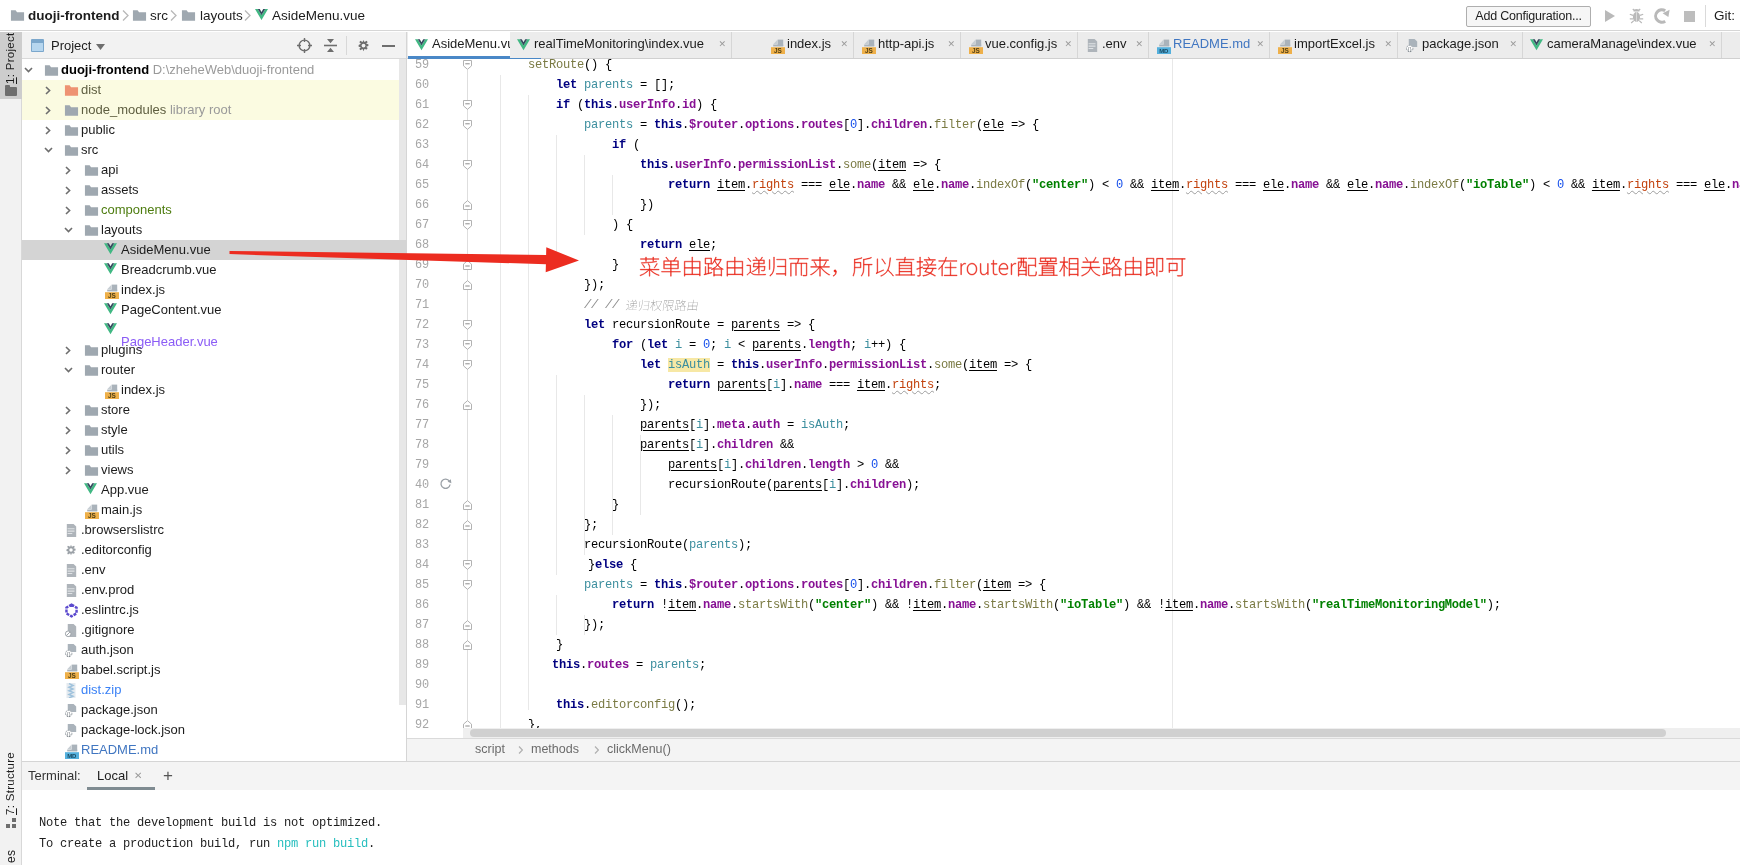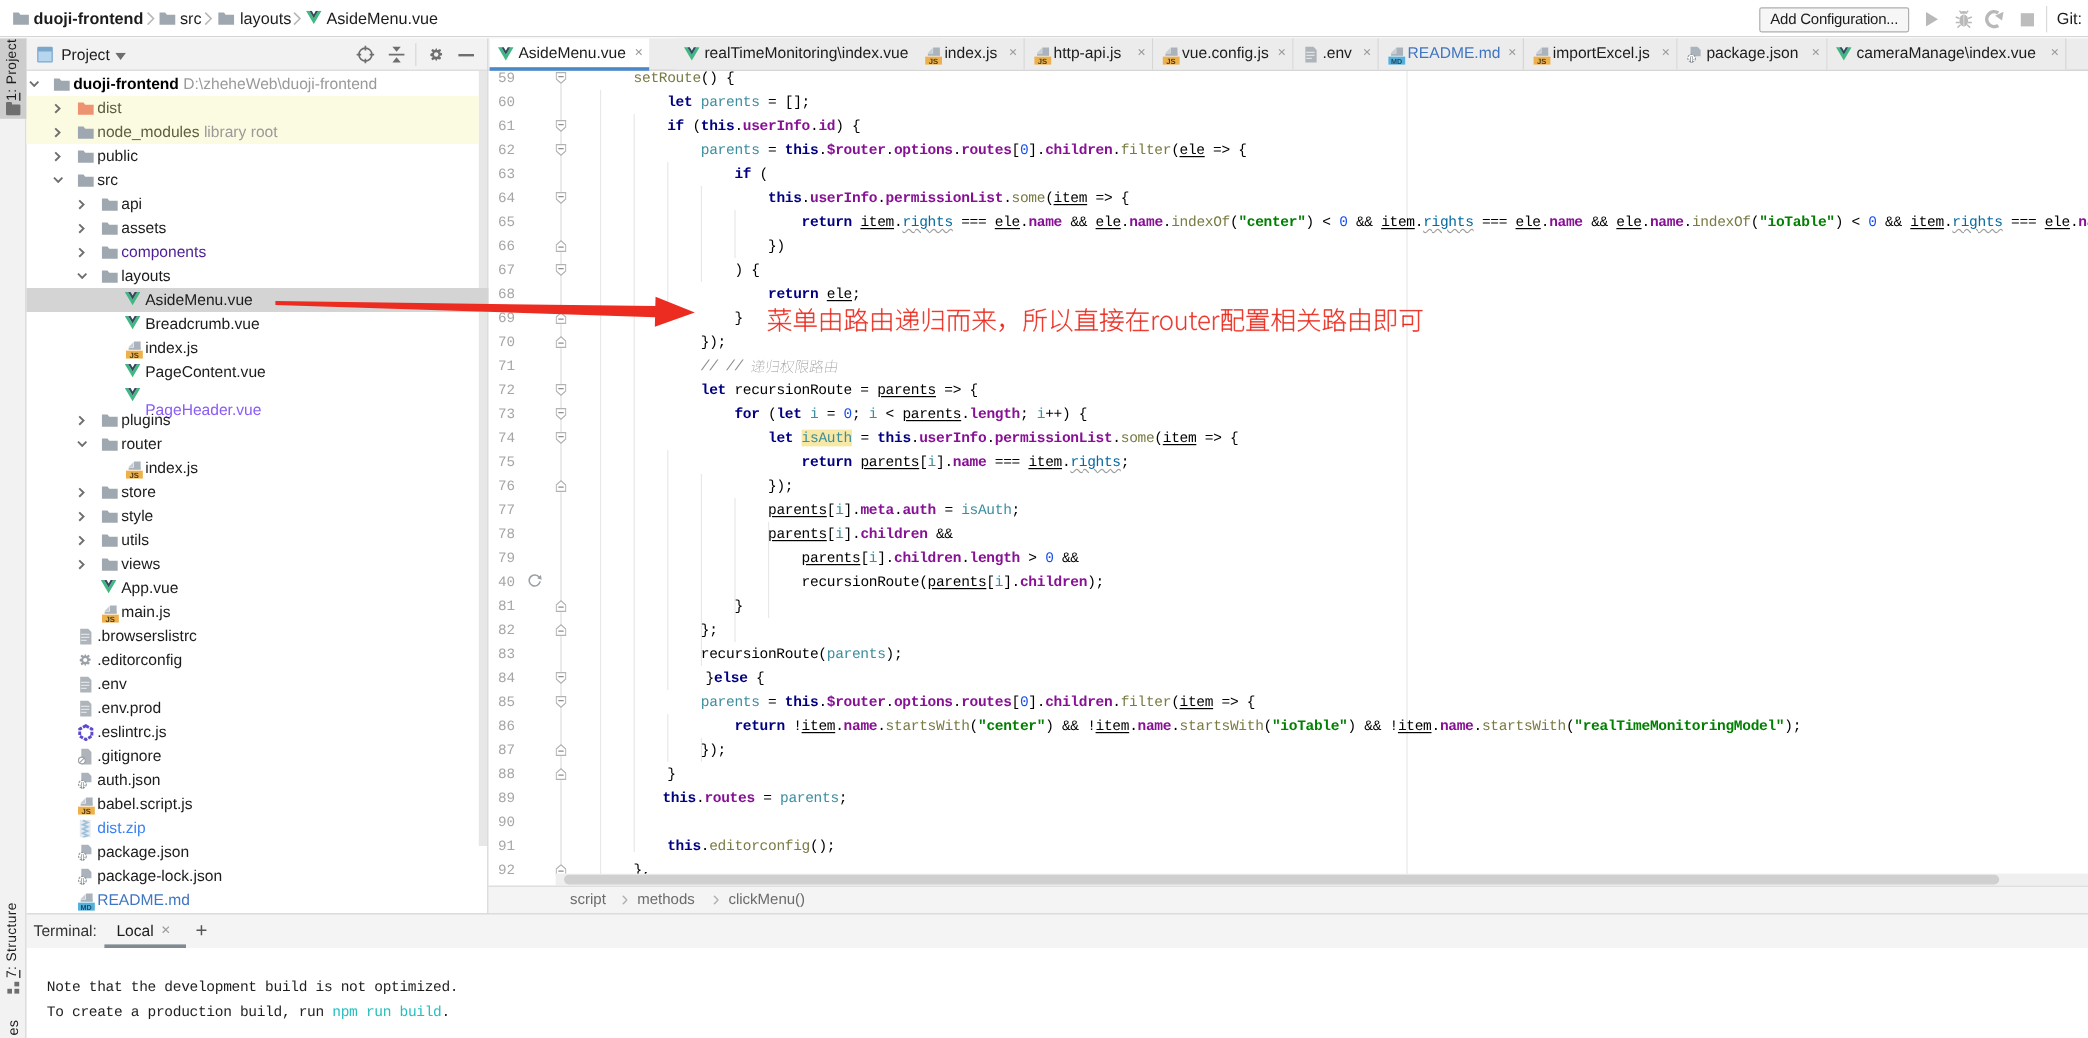--- a/index.html
+++ b/index.html
@@ -35,21 +35,21 @@
 .fold { position:absolute; left:463px; width:9px; height:10px; z-index:2; }
 #foldline { position:absolute; left:467px; top:70px; width:1px; height:650px; background:#dedede; z-index:1; }
 .cl { position:absolute; height:20px; line-height:20px; font-family:"Liberation Mono",monospace; font-size:12.1px; letter-spacing:-0.26px; color:#000; white-space:pre; z-index:2; }
 .cl .ck { color:#000080; font-weight:bold; }
 .cl .cp { color:#871094; font-weight:bold; }
 .cl .cf { color:#7a7a43; }
 .cl .cs { color:#008000; font-weight:bold; }
 .cl .cn { color:#1750eb; }
 .cl .ct { color:#3c8e9e; }
 .cl .cu { color:#000; text-decoration:underline; text-underline-offset:2px; }
-.cl .cw { color:#0369a1; text-decoration:underline wavy #9e9e9e 1px; text-underline-offset:2px; }
+.cl .cw { color:#c2410c; text-decoration:underline wavy #9e9e9e 1px; text-underline-offset:2px; }
 .cl .ch { color:#3c8e9e; background:#f7e8a5; }
 .cl.cmt { color:#8c8c8c; font-style:italic; }
 .iguide { position:absolute; width:1px; background:#e8e8e8; z-index:1; }
 
 
 #hscroll { position:absolute; left:470px; top:729px; width:1196px; height:8px; background:#d0d0d0; border-radius:4px; z-index:3; }
 #ebread { position:absolute; left:407px; top:738px; width:1333px; height:23px; background:#f4f4f4; border-top:1px solid #dadada; z-index:2; }
 .bcrumb { position:absolute; top:738px; height:23px; line-height:23px; font-size:12.5px; color:#6b6b6b; z-index:3; }
 
 
@@ -193,21 +193,21 @@
     <span style="position:absolute;left:84px;top:182.5px;width:16px;height:16px;line-height:0"><svg width="15" height="15" viewBox="0 0 16 16">
         <path fill="#9fa8b0" d="M1 2.5h5l1.5 2H15v9H1z"></path>
       </svg></span>
     <div style="position:absolute;left:101px;top:180px;height:20px;line-height:20px;font-size:13px;white-space:pre;color:#1c1c1c">assets</div>
     <svg style="position:absolute;left:65px;top:205.5px" width="6" height="9" viewBox="0 0 6 9">
       <path fill="none" stroke="#6e6e6e" stroke-width="1.6" d="M1 1l3.6 3.5L1 8"></path>
     </svg>
     <span style="position:absolute;left:84px;top:202.5px;width:16px;height:16px;line-height:0"><svg width="15" height="15" viewBox="0 0 16 16">
         <path fill="#9fa8b0" d="M1 2.5h5l1.5 2H15v9H1z"></path>
       </svg></span>
-    <div style="position:absolute;left:101px;top:200px;height:20px;line-height:20px;font-size:13px;white-space:pre;color:#4c1d95">components</div>
+    <div style="position:absolute;left:101px;top:200px;height:20px;line-height:20px;font-size:13px;white-space:pre;color:#4d7c0f">components</div>
     <svg style="position:absolute;left:64px;top:227px" width="9" height="6" viewBox="0 0 9 6">
       <path fill="none" stroke="#6e6e6e" stroke-width="1.6" d="M1 1l3.5 3.6L8 1"></path>
     </svg>
     <span style="position:absolute;left:84px;top:222.5px;width:16px;height:16px;line-height:0"><svg width="15" height="15" viewBox="0 0 16 16">
         <path fill="#9fa8b0" d="M1 2.5h5l1.5 2H15v9H1z"></path>
       </svg></span>
     <div style="position:absolute;left:101px;top:220px;height:20px;line-height:20px;font-size:13px;white-space:pre;color:#1c1c1c">layouts</div>
     <div style="position:absolute;left:22px;top:240px;width:385px;height:20px;background:#d4d4d4"></div>
     <span style="position:absolute;left:104px;top:242.5px;width:16px;height:16px;line-height:0"><svg width="13" height="12" viewBox="0 0 16 14">
         <path fill="#41b883" d="M0 0h3.4L8 7.7 12.6 0H16L8 13.6z"></path>
@@ -376,21 +376,21 @@
 <div id="psplit"></div>
 <div id="tabbar"></div>
 <div class="tab sel" style="left:408px;width:133px;background:#ffffff">
     <span class="tabicon" style="top:7px"><svg width="13" height="12" viewBox="0 0 16 14">
         <path fill="#41b883" d="M0 0h3.4L8 7.7 12.6 0H16L8 13.6z"></path>
         <path fill="#35495e" d="M3.4 0h2.5L8 3.7 10.1 0h2.5L8 7.7z"></path>
       </svg></span>
     <span class="tabtxt">AsideMenu.vue</span>
     <span class="tabx">✕</span>
   </div>
-<div class="tab" style="left:563px;width:222px;background:#ececec">
+<div class="tab" style="left:510px;width:222px;background:#ececec">
     <span class="tabicon" style="top:7px"><svg width="13" height="12" viewBox="0 0 16 14">
         <path fill="#41b883" d="M0 0h3.4L8 7.7 12.6 0H16L8 13.6z"></path>
         <path fill="#35495e" d="M3.4 0h2.5L8 3.7 10.1 0h2.5L8 7.7z"></path>
       </svg></span>
     <span class="tabtxt">realTimeMonitoring\index.vue</span>
     <span class="tabx">✕</span>
   </div>
 <div class="tab" style="left:763px;width:91px;background:#ececec">
     <span class="tabicon" style="top:6px"><svg width="16" height="16" viewBox="0 0 16 16">
         <path fill="#c6cdd3" d="M3.2 6.2l4-4.2v4.2z"></path>

